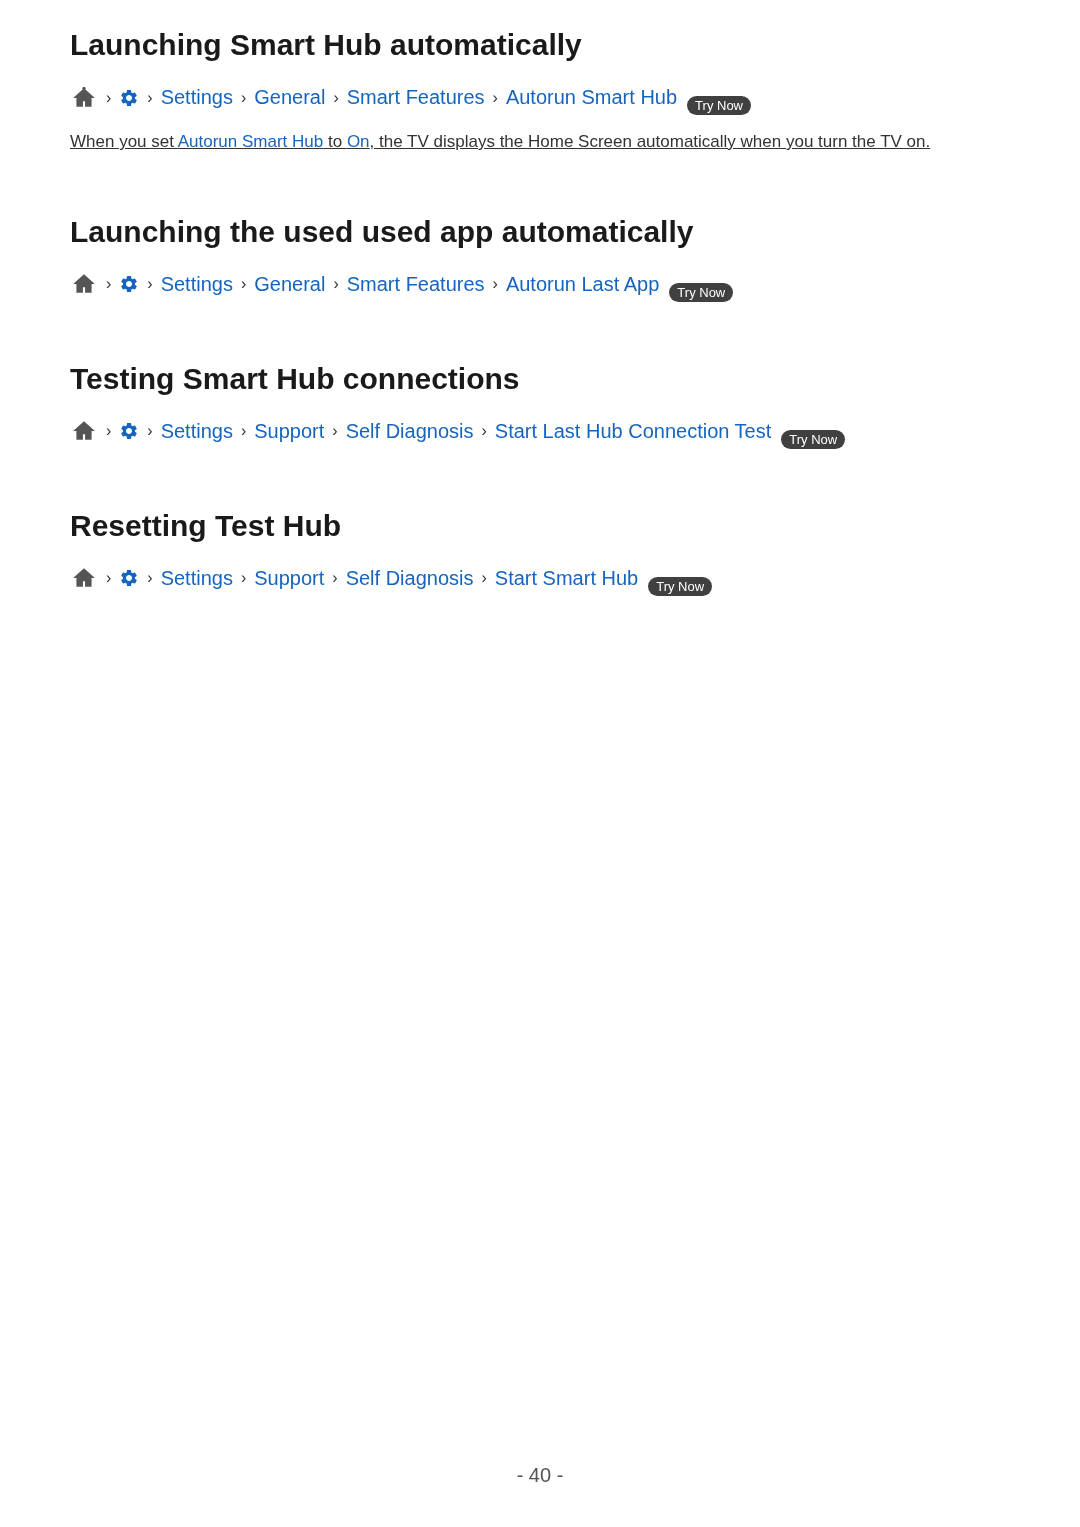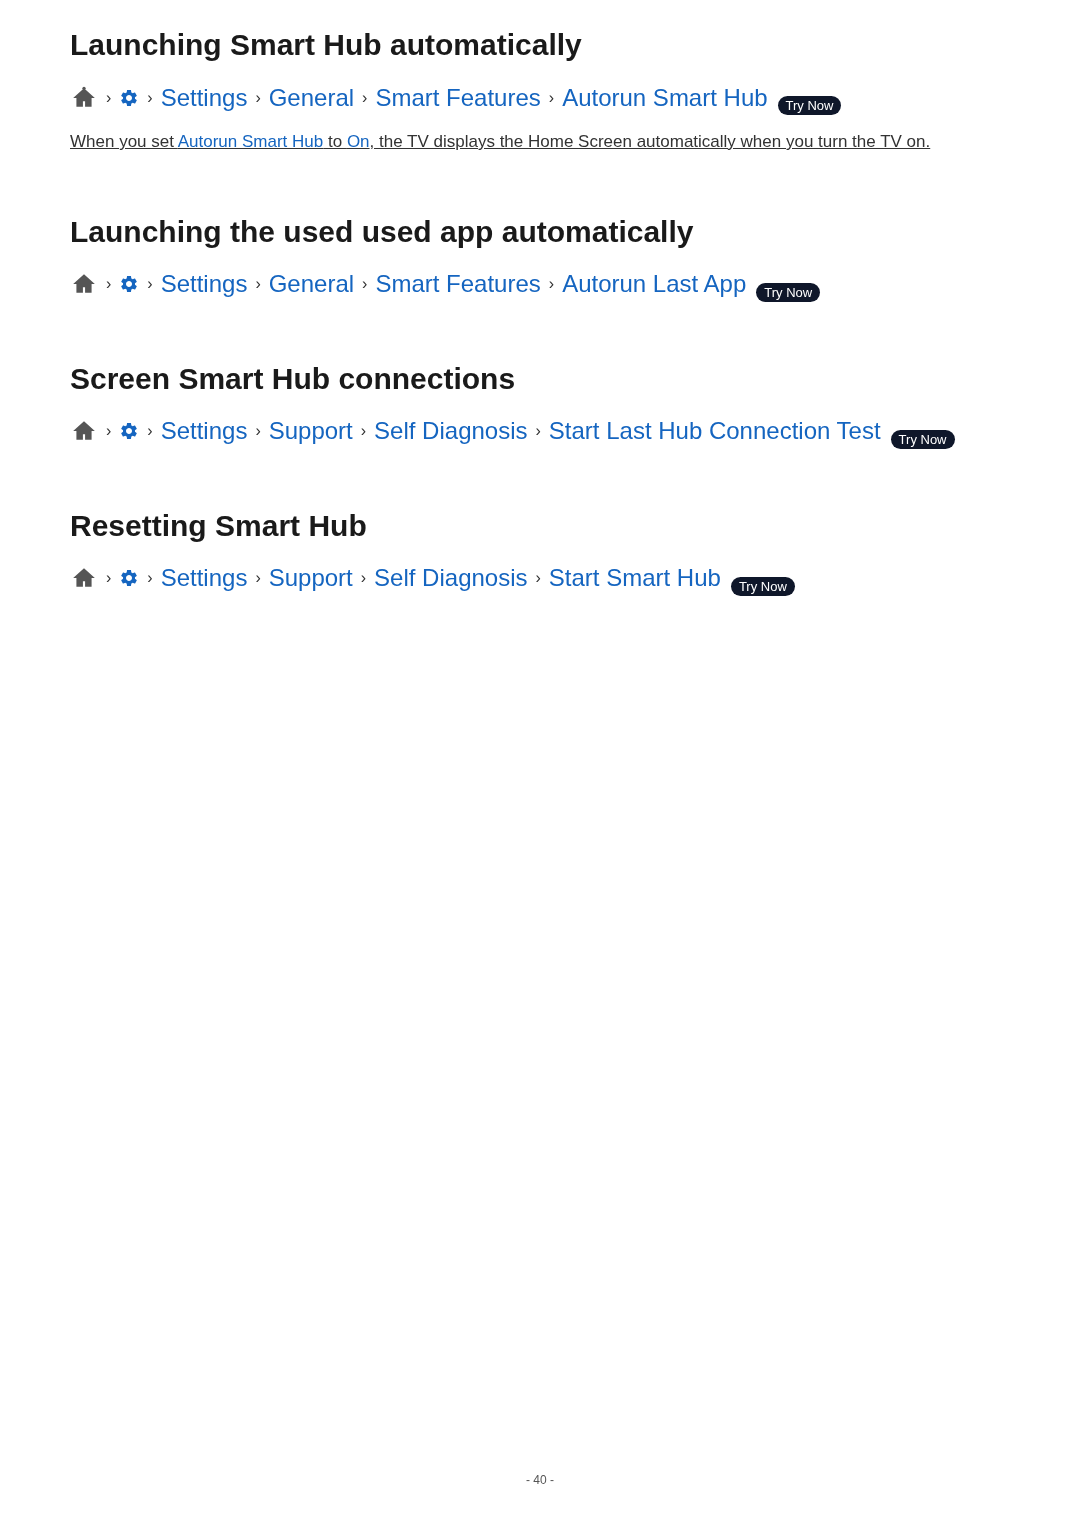--- a/index.html
+++ b/index.html
@@ -50,34 +50,34 @@
     }
 
     .breadcrumb-separator {
       color: #333;
       font-size: 16px;
       margin: 0 2px;
     }
 
     .breadcrumb-link {
       color: #1565c0;
-      font-size: 24px;
+      font-size: 20px;
       text-decoration: none;
     }
 
     .breadcrumb-settings-icon {
       display: inline-flex;
       align-items: center;
       color: #1565c0;
     }
 
     .try-now-badge {
       display: inline-flex;
       align-items: center;
-      background-color: #0f172a;
+      background-color: #404040;
       color: #ffffff;
       font-size: 13px;
       font-weight: 500;
       padding: 2px 8px;
       border-radius: 10px;
       margin-left: 4px;
       white-space: nowrap;
       margin-top: 16px;
     }
 
@@ -96,21 +96,21 @@
     .divider-space {
       height: 20px;
     }
 
     .page-footer {
       position: absolute;
       bottom: 40px;
       left: 0;
       right: 0;
       text-align: center;
-      font-size: 12px;
+      font-size: 20px;
       color: #555;
     }
 
     
     .home-svg {
       width: 26px;
       height: 26px;
       fill: #555;
     }
 
@@ -181,21 +181,21 @@
       <span class="breadcrumb-link">Smart Features</span>
       <span class="breadcrumb-separator">›</span>
       <span class="breadcrumb-link">Autorun Last App</span>
       <span class="try-now-badge">Try Now</span>
     </div>
   </div>
 
   <div class="divider-space"></div>
 
   <div class="section">
-    <h2 class="section-title">Screen Smart Hub connections</h2>
+    <h2 class="section-title">Testing Smart Hub connections</h2>
     <div class="breadcrumb-row">
       <span class="breadcrumb-home-icon">
         <svg class="home-svg" viewBox="0 0 24 24" xmlns="http://www.w3.org/2000/svg">
           <path d="M12 3L2 12h3v8h6v-5h2v5h6v-8h3L12 3z" fill="#555"></path>
         </svg>
       </span>
       <span class="breadcrumb-separator">›</span>
       <span class="breadcrumb-settings-icon">
         <svg class="gear-svg" viewBox="0 0 24 24" xmlns="http://www.w3.org/2000/svg">
           <path d="M19.14 12.94c.04-.3.06-.61.06-.94s-.02-.64-.07-.94l2.03-1.58c.18-.14.23-.41.12-.61l-1.92-3.32c-.12-.22-.37-.29-.59-.22l-2.39.96c-.5-.38-1.03-.7-1.62-.94l-.36-2.54c-.04-.24-.24-.41-.48-.41h-3.84c-.24 0-.43.17-.47.41l-.36 2.54c-.59.24-1.13.57-1.62.94l-2.39-.96c-.22-.08-.47 0-.59.22L2.74 8.87c-.12.21-.08.47.12.61l2.03 1.58c-.05.3-.09.63-.09.94s.02.64.07.94l-2.03 1.58c-.18.14-.23.41-.12.61l1.92 3.32c.12.22.37.29.59.22l2.39-.96c.5.38 1.03.7 1.62.94l.36 2.54c.05.24.24.41.48.41h3.84c.24 0 .44-.17.47-.41l.36-2.54c.59-.24 1.13-.56 1.62-.94l2.39.96c.22.08.47 0 .59-.22l1.92-3.32c.12-.22.07-.47-.12-.61l-2.01-1.58zM12 15.6c-1.98 0-3.6-1.62-3.6-3.6s1.62-3.6 3.6-3.6 3.6 1.62 3.6 3.6-1.62 3.6-3.6 3.6z" fill="#1565c0"></path>
@@ -209,21 +209,21 @@
       <span class="breadcrumb-link">Self Diagnosis</span>
       <span class="breadcrumb-separator">›</span>
       <span class="breadcrumb-link">Start Last Hub Connection Test</span>
       <span class="try-now-badge">Try Now</span>
     </div>
   </div>
 
   <div class="divider-space"></div>
 
   <div class="section">
-    <h2 class="section-title">Resetting Smart Hub</h2>
+    <h2 class="section-title">Resetting Test Hub</h2>
     <div class="breadcrumb-row">
       <span class="breadcrumb-home-icon">
         <svg class="home-svg" viewBox="0 0 24 24" xmlns="http://www.w3.org/2000/svg">
           <path d="M12 3L2 12h3v8h6v-5h2v5h6v-8h3L12 3z" fill="#555"></path>
         </svg>
       </span>
       <span class="breadcrumb-separator">›</span>
       <span class="breadcrumb-settings-icon">
         <svg class="gear-svg" viewBox="0 0 24 24" xmlns="http://www.w3.org/2000/svg">
           <path d="M19.14 12.94c.04-.3.06-.61.06-.94s-.02-.64-.07-.94l2.03-1.58c.18-.14.23-.41.12-.61l-1.92-3.32c-.12-.22-.37-.29-.59-.22l-2.39.96c-.5-.38-1.03-.7-1.62-.94l-.36-2.54c-.04-.24-.24-.41-.48-.41h-3.84c-.24 0-.43.17-.47.41l-.36 2.54c-.59.24-1.13.57-1.62.94l-2.39-.96c-.22-.08-.47 0-.59.22L2.74 8.87c-.12.21-.08.47.12.61l2.03 1.58c-.05.3-.09.63-.09.94s.02.64.07.94l-2.03 1.58c-.18.14-.23.41-.12.61l1.92 3.32c.12.22.37.29.59.22l2.39-.96c.5.38 1.03.7 1.62.94l.36 2.54c.05.24.24.41.48.41h3.84c.24 0 .44-.17.47-.41l.36-2.54c.59-.24 1.13-.56 1.62-.94l2.39.96c.22.08.47 0 .59-.22l1.92-3.32c.12-.22.07-.47-.12-.61l-2.01-1.58zM12 15.6c-1.98 0-3.6-1.62-3.6-3.6s1.62-3.6 3.6-3.6 3.6 1.62 3.6 3.6-1.62 3.6-3.6 3.6z" fill="#1565c0"></path>

